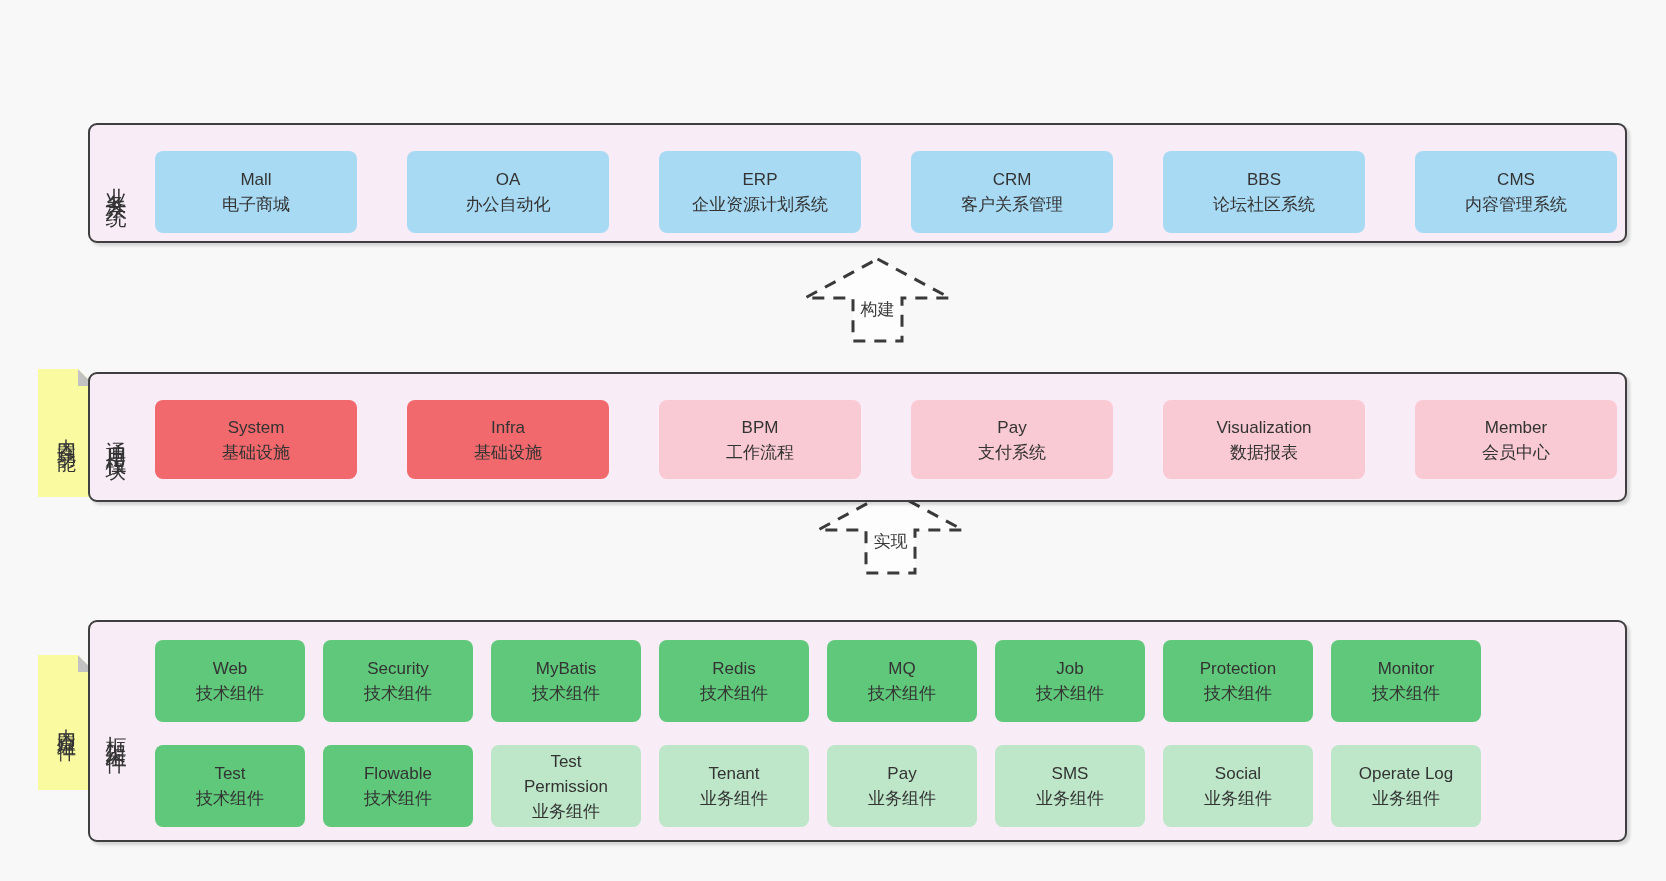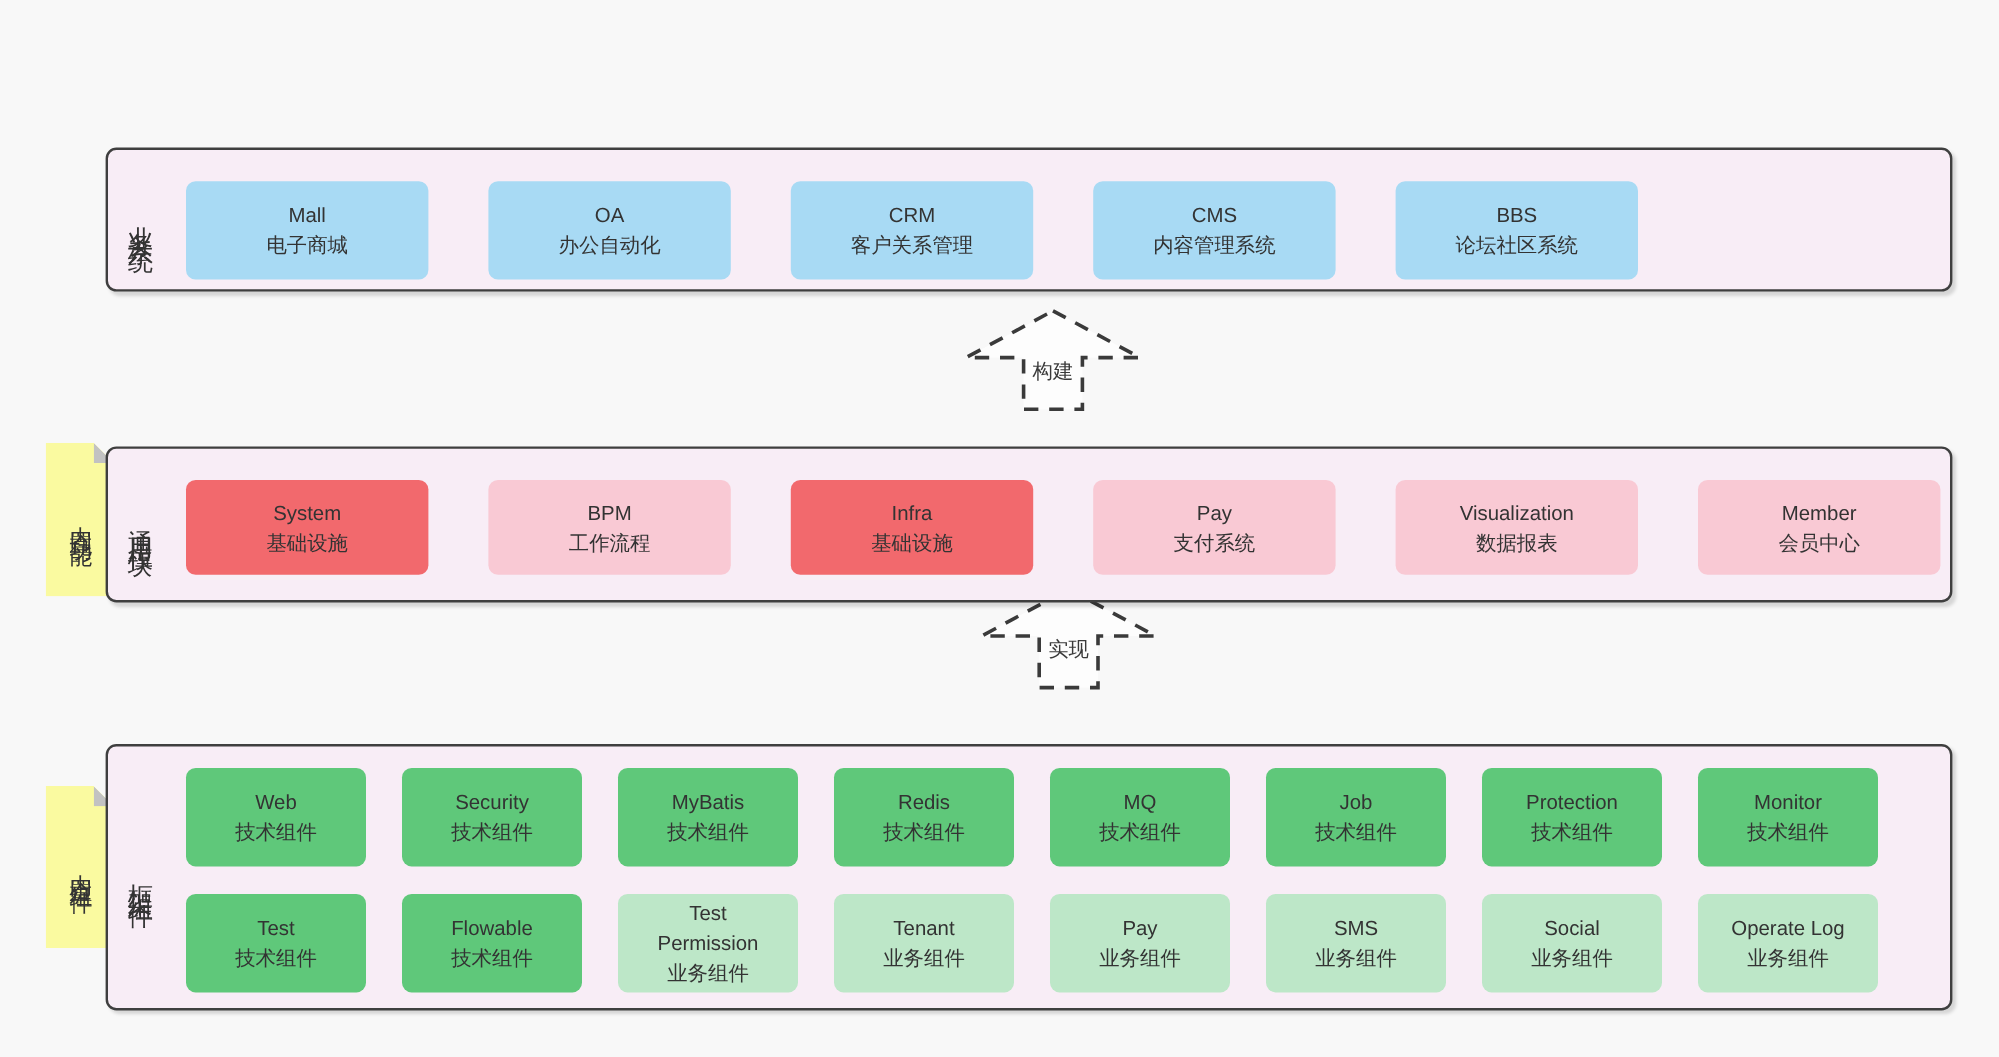--- a/index.html
+++ b/index.html
@@ -43,21 +43,21 @@
     white-space: nowrap;
   }
 
   
   .row {
     position: absolute;
     left: 65px;
     display: flex;
   }
   .row-wide { gap: 50px; }
-  .row-sm   { gap: 30px; }
+  .row-sm   { gap: 18px; }
   #row-business  { top: 26px; }
   #row-modules   { top: 26px; }
   #row-fw-1      { top: 18px; }
   #row-fw-2      { top: 123px; }
 
   .box {
     display: flex;
     flex-direction: column;
     align-items: center;
     justify-content: center;
@@ -136,30 +136,34 @@
     <div class="row row-wide" id="row-business">
         <div class="box box-wide box-blue">
     <div class="box-title">Mall</div>
     <div class="box-sub">电子商城</div>
   </div>
         <div class="box box-wide box-blue">
     <div class="box-title">OA</div>
     <div class="box-sub">办公自动化</div>
   </div>
         <div class="box box-wide box-blue">
+    <div class="box-title">ERP</div>
+    <div class="box-sub">企业资源计划系统</div>
+  </div>
+        <div class="box box-wide box-blue">
     <div class="box-title">CRM</div>
     <div class="box-sub">客户关系管理</div>
   </div>
         <div class="box box-wide box-blue">
+    <div class="box-title">BBS</div>
+    <div class="box-sub">论坛社区系统</div>
+  </div>
+        <div class="box box-wide box-blue">
     <div class="box-title">CMS</div>
     <div class="box-sub">内容管理系统</div>
-  </div>
-        <div class="box box-wide box-blue">
-    <div class="box-title">BBS</div>
-    <div class="box-sub">论坛社区系统</div>
   </div>
       </div>
   </section>
 
   <div class="arrow" id="arrow-build">
     <svg viewBox="0 0 155 88" aria-hidden="true">
       <polygon points="77.5,3 150,42 102,42 102,85 53,85 53,42 5,42" fill="#fdfdfd" stroke="#3a3a3a" stroke-width="3" stroke-dasharray="12 9" stroke-linejoin="miter"></polygon>
     </svg>
     <span class="arrow-label">构建</span>
   </div>
@@ -168,27 +172,27 @@
     <div class="sticky-fold"></div>
     <div class="sticky-text">内置功能</div>
   </div>
   <section class="panel" id="panel-modules">
     <div class="panel-title">通用模块</div>
     <div class="row row-wide" id="row-modules">
         <div class="box box-wide box-red">
     <div class="box-title">System</div>
     <div class="box-sub">基础设施</div>
   </div>
-        <div class="box box-wide box-pink">
-    <div class="box-title">BPM</div>
-    <div class="box-sub">工作流程</div>
-  </div>
         <div class="box box-wide box-red">
     <div class="box-title">Infra</div>
     <div class="box-sub">基础设施</div>
+  </div>
+        <div class="box box-wide box-pink">
+    <div class="box-title">BPM</div>
+    <div class="box-sub">工作流程</div>
   </div>
         <div class="box box-wide box-pink">
     <div class="box-title">Pay</div>
     <div class="box-sub">支付系统</div>
   </div>
         <div class="box box-wide box-pink">
     <div class="box-title">Visualization</div>
     <div class="box-sub">数据报表</div>
   </div>
         <div class="box box-wide box-pink">

